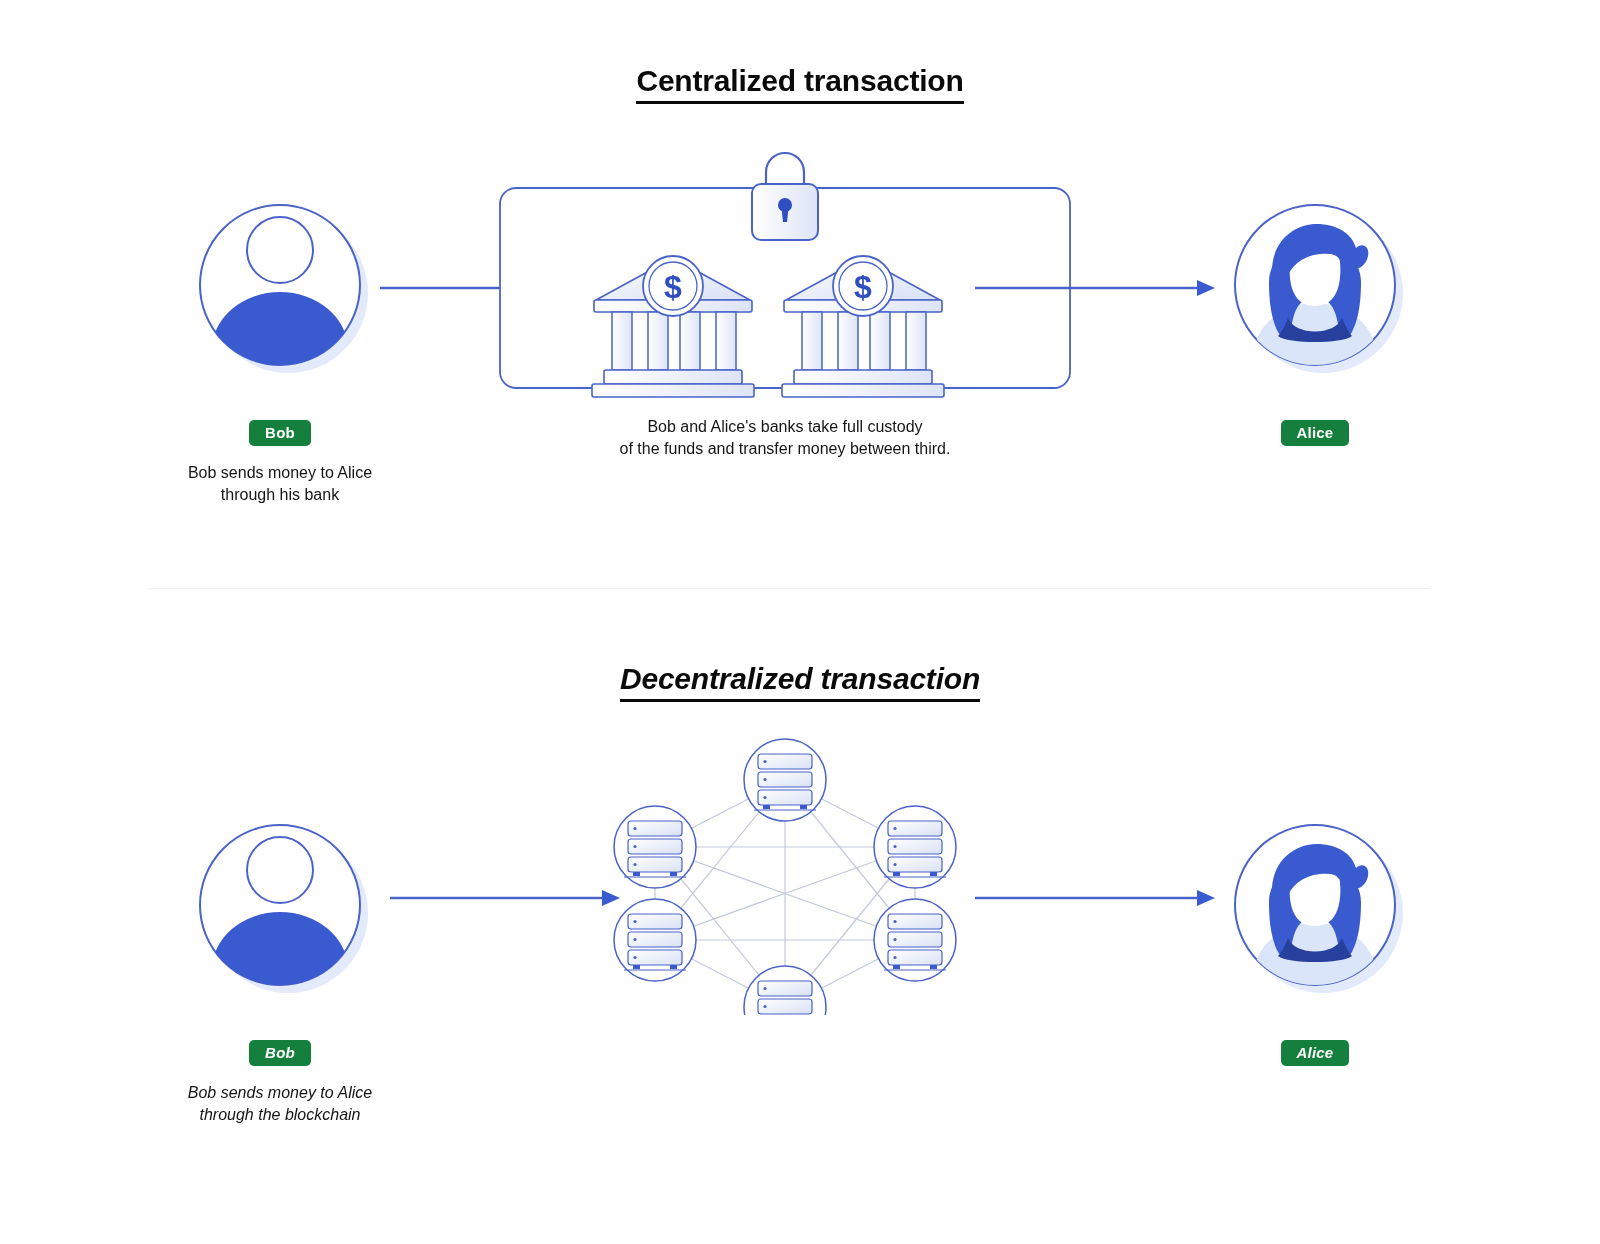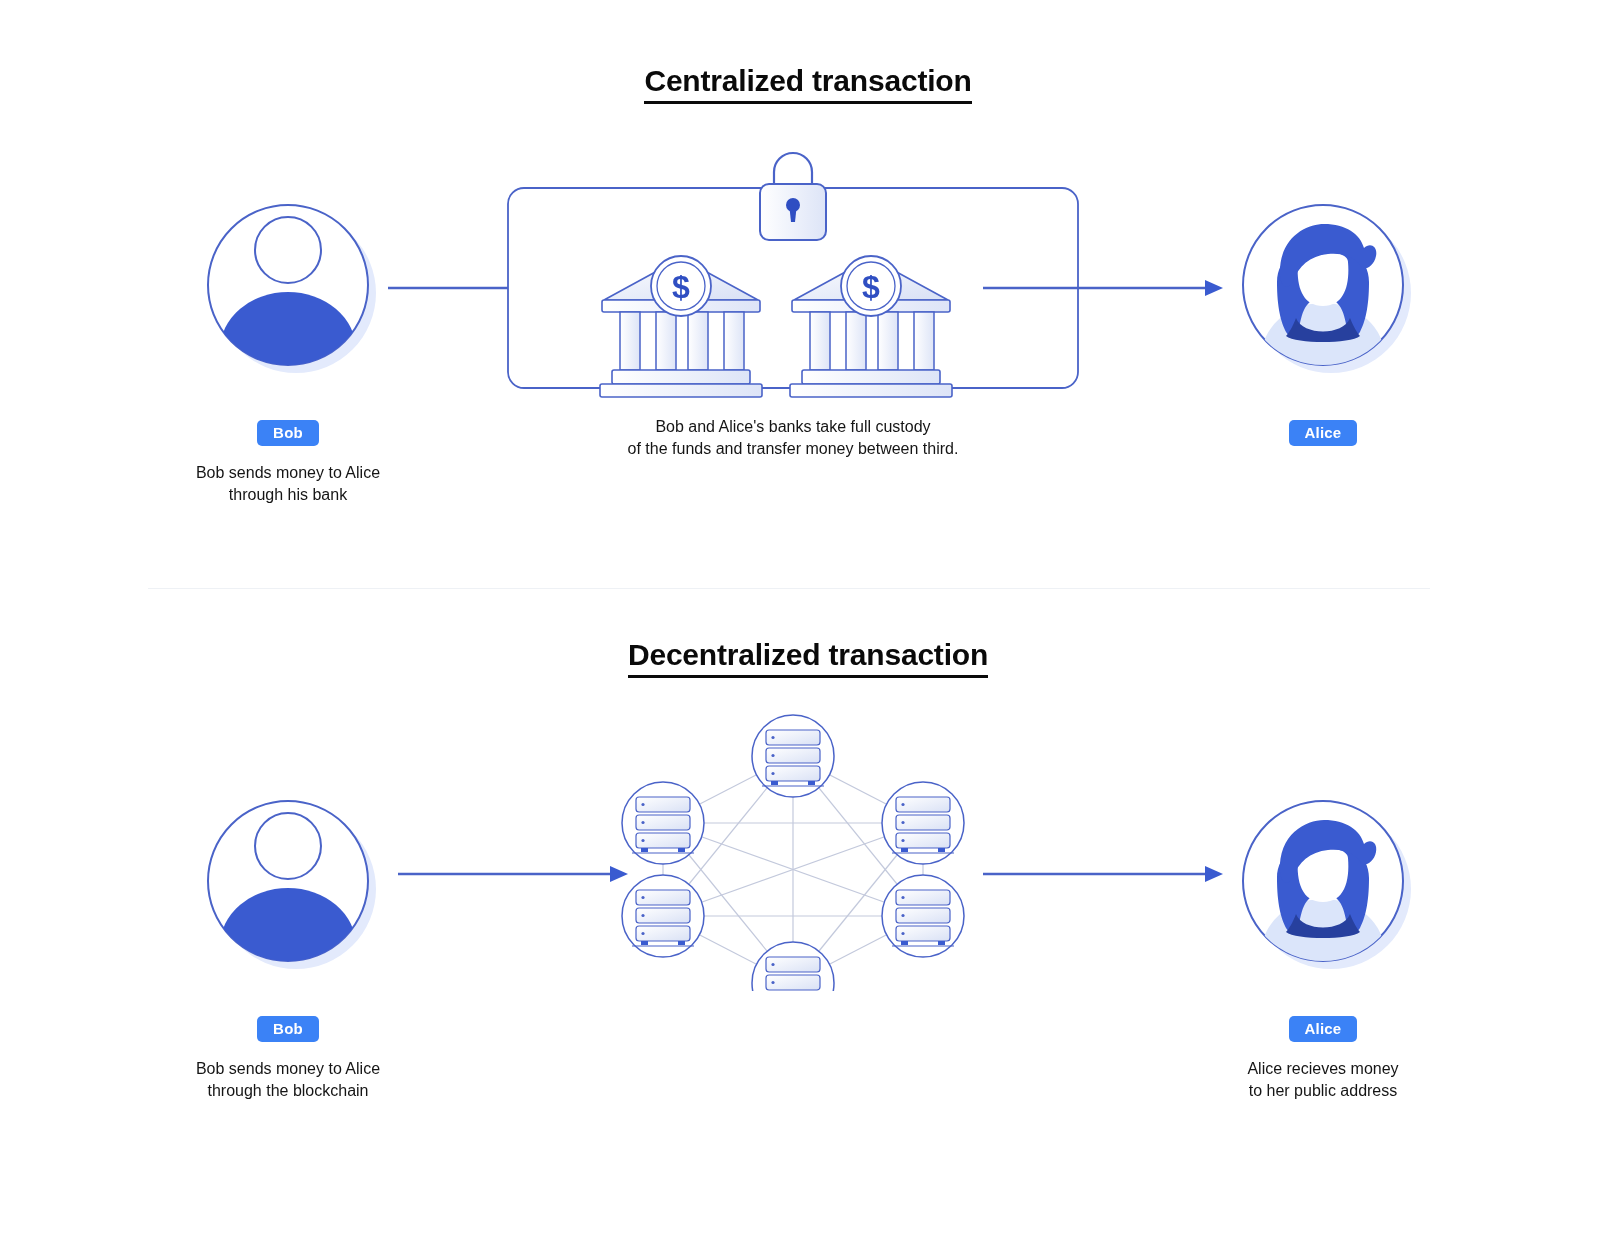--- a/index.html
+++ b/index.html
@@ -20,24 +20,23 @@
     left: 0; top: 0;
     width: 1600px;
     height: 1244px;
   }
 
   
   .section {
     position: absolute;
     left: 0;
     width: 1400px;
-    margin-left: 8px;
   }
   .section-top { top: 0; height: 600px; }
-  .section-bottom { top: 576px; height: 644px; }
+  .section-bottom { top: 600px; height: 644px; font-style: italic; }
 
   .section-title {
     position: absolute;
     left: 0;
     width: 1600px;
     text-align: center;
     font-size: 30px;
     font-weight: bold;
     letter-spacing: -0.2px;
     color: #0a0a0a;
@@ -68,21 +67,21 @@
 
   .art {
     position: relative;
     width: 100%;
     height: 230px;
   }
   .art-wide { height: 250px; }
 
   .badge {
     display: inline-block;
-    background: #3b82f6;
+    background: #15803d;
     color: #ffffff;
     font-size: 15px;
     font-weight: bold;
     letter-spacing: 0.2px;
     border-radius: 5px;
     padding: 5px 16px 6px 16px;
     line-height: 1;
   }
   .caption {
     margin-top: 16px;
@@ -377,18 +376,16 @@
                      C 220 70 208 62 190 64 C 172 66 160 76 155 92
                      C 150 100 143 98 142 86 Z" fill="#3a5bd0"></path>
             <path d="M 158 128 C 165 146 205 146 212 128 C 216 138 220 144 222 146
                      C 212 154 158 154 148 146 C 151 143 155 136 158 128 Z" fill="#27409e"></path>
           </g>
         </svg>
       </div>
       <div>
         <span class="badge">Alice</span>
       </div>
-      <div class="caption">Alice recieves money
-to her public address</div>
     </div>
   </div>
 
 </div>
 
 </body></html>

